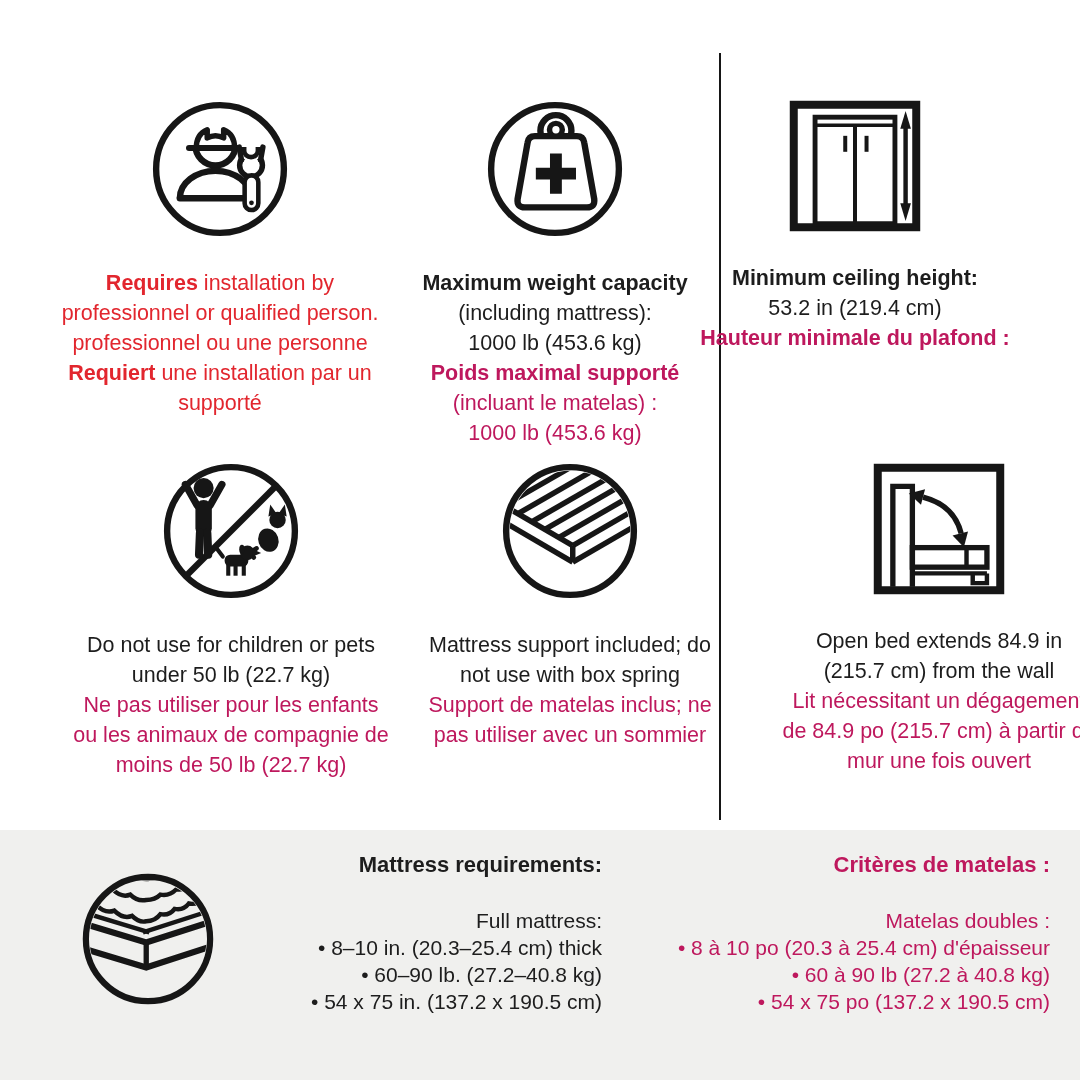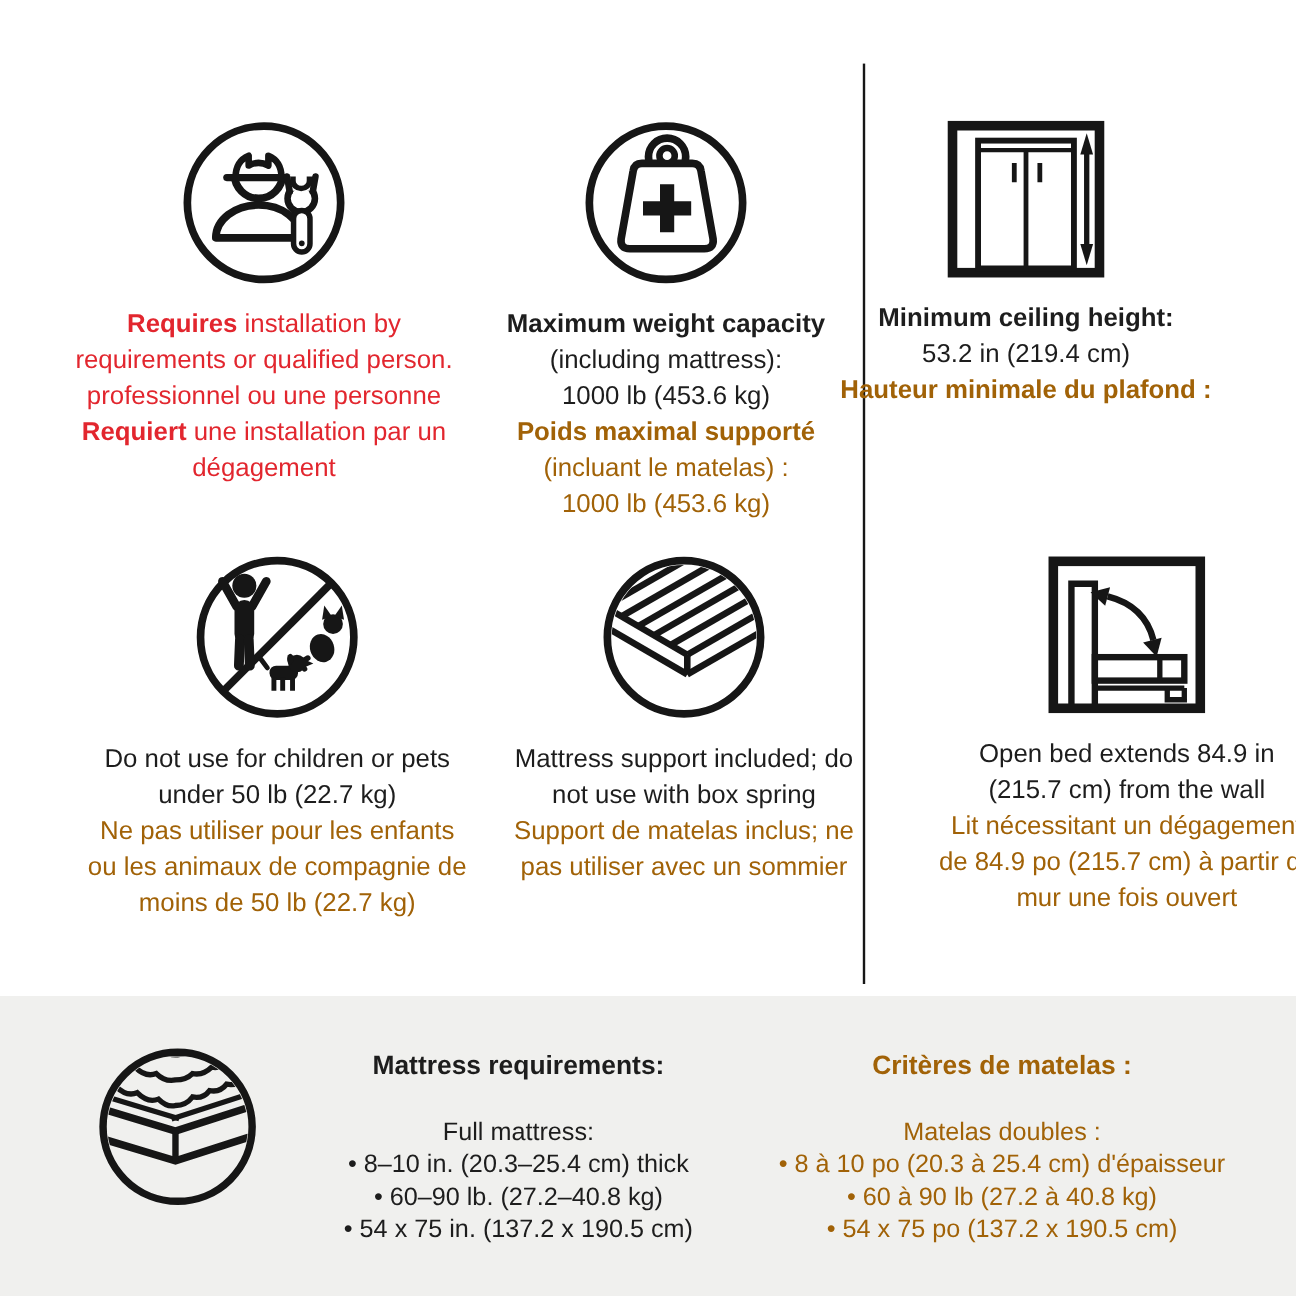--- a/index.html
+++ b/index.html
@@ -3,30 +3,30 @@
 <meta charset="utf-8">
 <style>
   html,body{margin:0;padding:0;background:#ffffff;}
   .canvas{
     position:relative;width:1080px;height:1080px;background:#ffffff;overflow:hidden;
     font-family:"Liberation Sans","DejaVu Sans",sans-serif;color:#1d1d1d;
   }
   .divider{position:absolute;left:719px;top:53px;width:2px;height:767px;background:#161616;}
   .item{position:absolute;text-align:center;}
   .item .icon{display:block;margin:0 auto;}
-  .txt{margin-top:13px;font-size:21.5px;line-height:30px;}
+  .txt{margin-top:26px;font-size:21.5px;line-height:30px;}
   .line{white-space:nowrap;}
   .lines{white-space:pre-line;}
   .b{font-weight:700;}
   .red{color:#e2262e;}
-  .gray{color:#a16207;}
+  .gray{color:#be185d;}
   
   .panel{position:absolute;left:0;top:830px;width:1080px;height:250px;background:#f0f0ee;}
   .panel .icon{position:absolute;left:77px;top:38px;}
-  .mblock{position:absolute;top:43px;font-size:21px;line-height:27px;text-align:center;}
+  .mblock{position:absolute;top:20px;font-size:21px;line-height:27px;text-align:right;}
   .mblock.en{left:262px;width:340px;}
   .mblock.fr{left:620px;width:430px;}
   .m-title{font-size:22px;font-weight:700;margin-bottom:27px;line-height:30px;}
   svg{display:block;}
 </style>
 </head>
 <body>
 
 <div class="canvas">
 
@@ -43,24 +43,24 @@
       <circle cx="114" cy="76" r="12.5" fill="#ffffff" stroke="#161616" stroke-width="6"></circle>
       <rect x="102" y="54" width="24" height="15" fill="#ffffff"></rect>
       <line x1="103.5" y1="70" x2="101" y2="56" stroke="#161616" stroke-width="6" stroke-linecap="round"></line>
       <line x1="124.5" y1="70" x2="127" y2="56" stroke="#161616" stroke-width="6" stroke-linecap="round"></line>
       <path d="M106.5,56 v4 a7.5,7 0 0 0 15,0 v-4" fill="#ffffff" stroke="#161616" stroke-width="5"></path>
       <rect x="107" y="87" width="15" height="38" rx="7.5" fill="#ffffff" stroke="#161616" stroke-width="5"></rect>
       <circle cx="114.5" cy="117" r="2.6" fill="#161616"></circle>
     </svg>
     <div class="txt red">
       <div class="line"><span class="b">Requires</span><span> installation by</span></div>
-      <div class="line">requirements or qualified person.</div>
+      <div class="line">professionnel or qualified person.</div>
       <div class="line">professionnel ou une personne</div>
       <div class="line"><span class="b">Requiert</span><span> une installation par un</span></div>
-      <div class="line">dégagement</div>
+      <div class="line">supporté</div>
     </div>
   </div>
 
   <div class="item" style="left:385px;top:96px;width:340px;">
     <svg class="icon" width="146" height="146" viewBox="0 0 160 160">
       <circle cx="80" cy="80" r="70" fill="none" stroke="#161616" stroke-width="7"></circle>
       <circle cx="81" cy="38" r="17" fill="none" stroke="#161616" stroke-width="7"></circle>
       <path d="M58,44 L104,44 Q111,44 112,51 L123,113 Q124,122 115,122 L47,122 Q38,122 39,113 L50,51 Q51,44 58,44 Z" fill="#ffffff" stroke="#161616" stroke-width="7" stroke-linejoin="round"></path>
       <circle cx="81" cy="37" r="7" fill="#ffffff" stroke="#161616" stroke-width="6"></circle>
       <path d="M81,63 V107 M59,85 H103" fill="none" stroke="#161616" stroke-width="13"></path>

